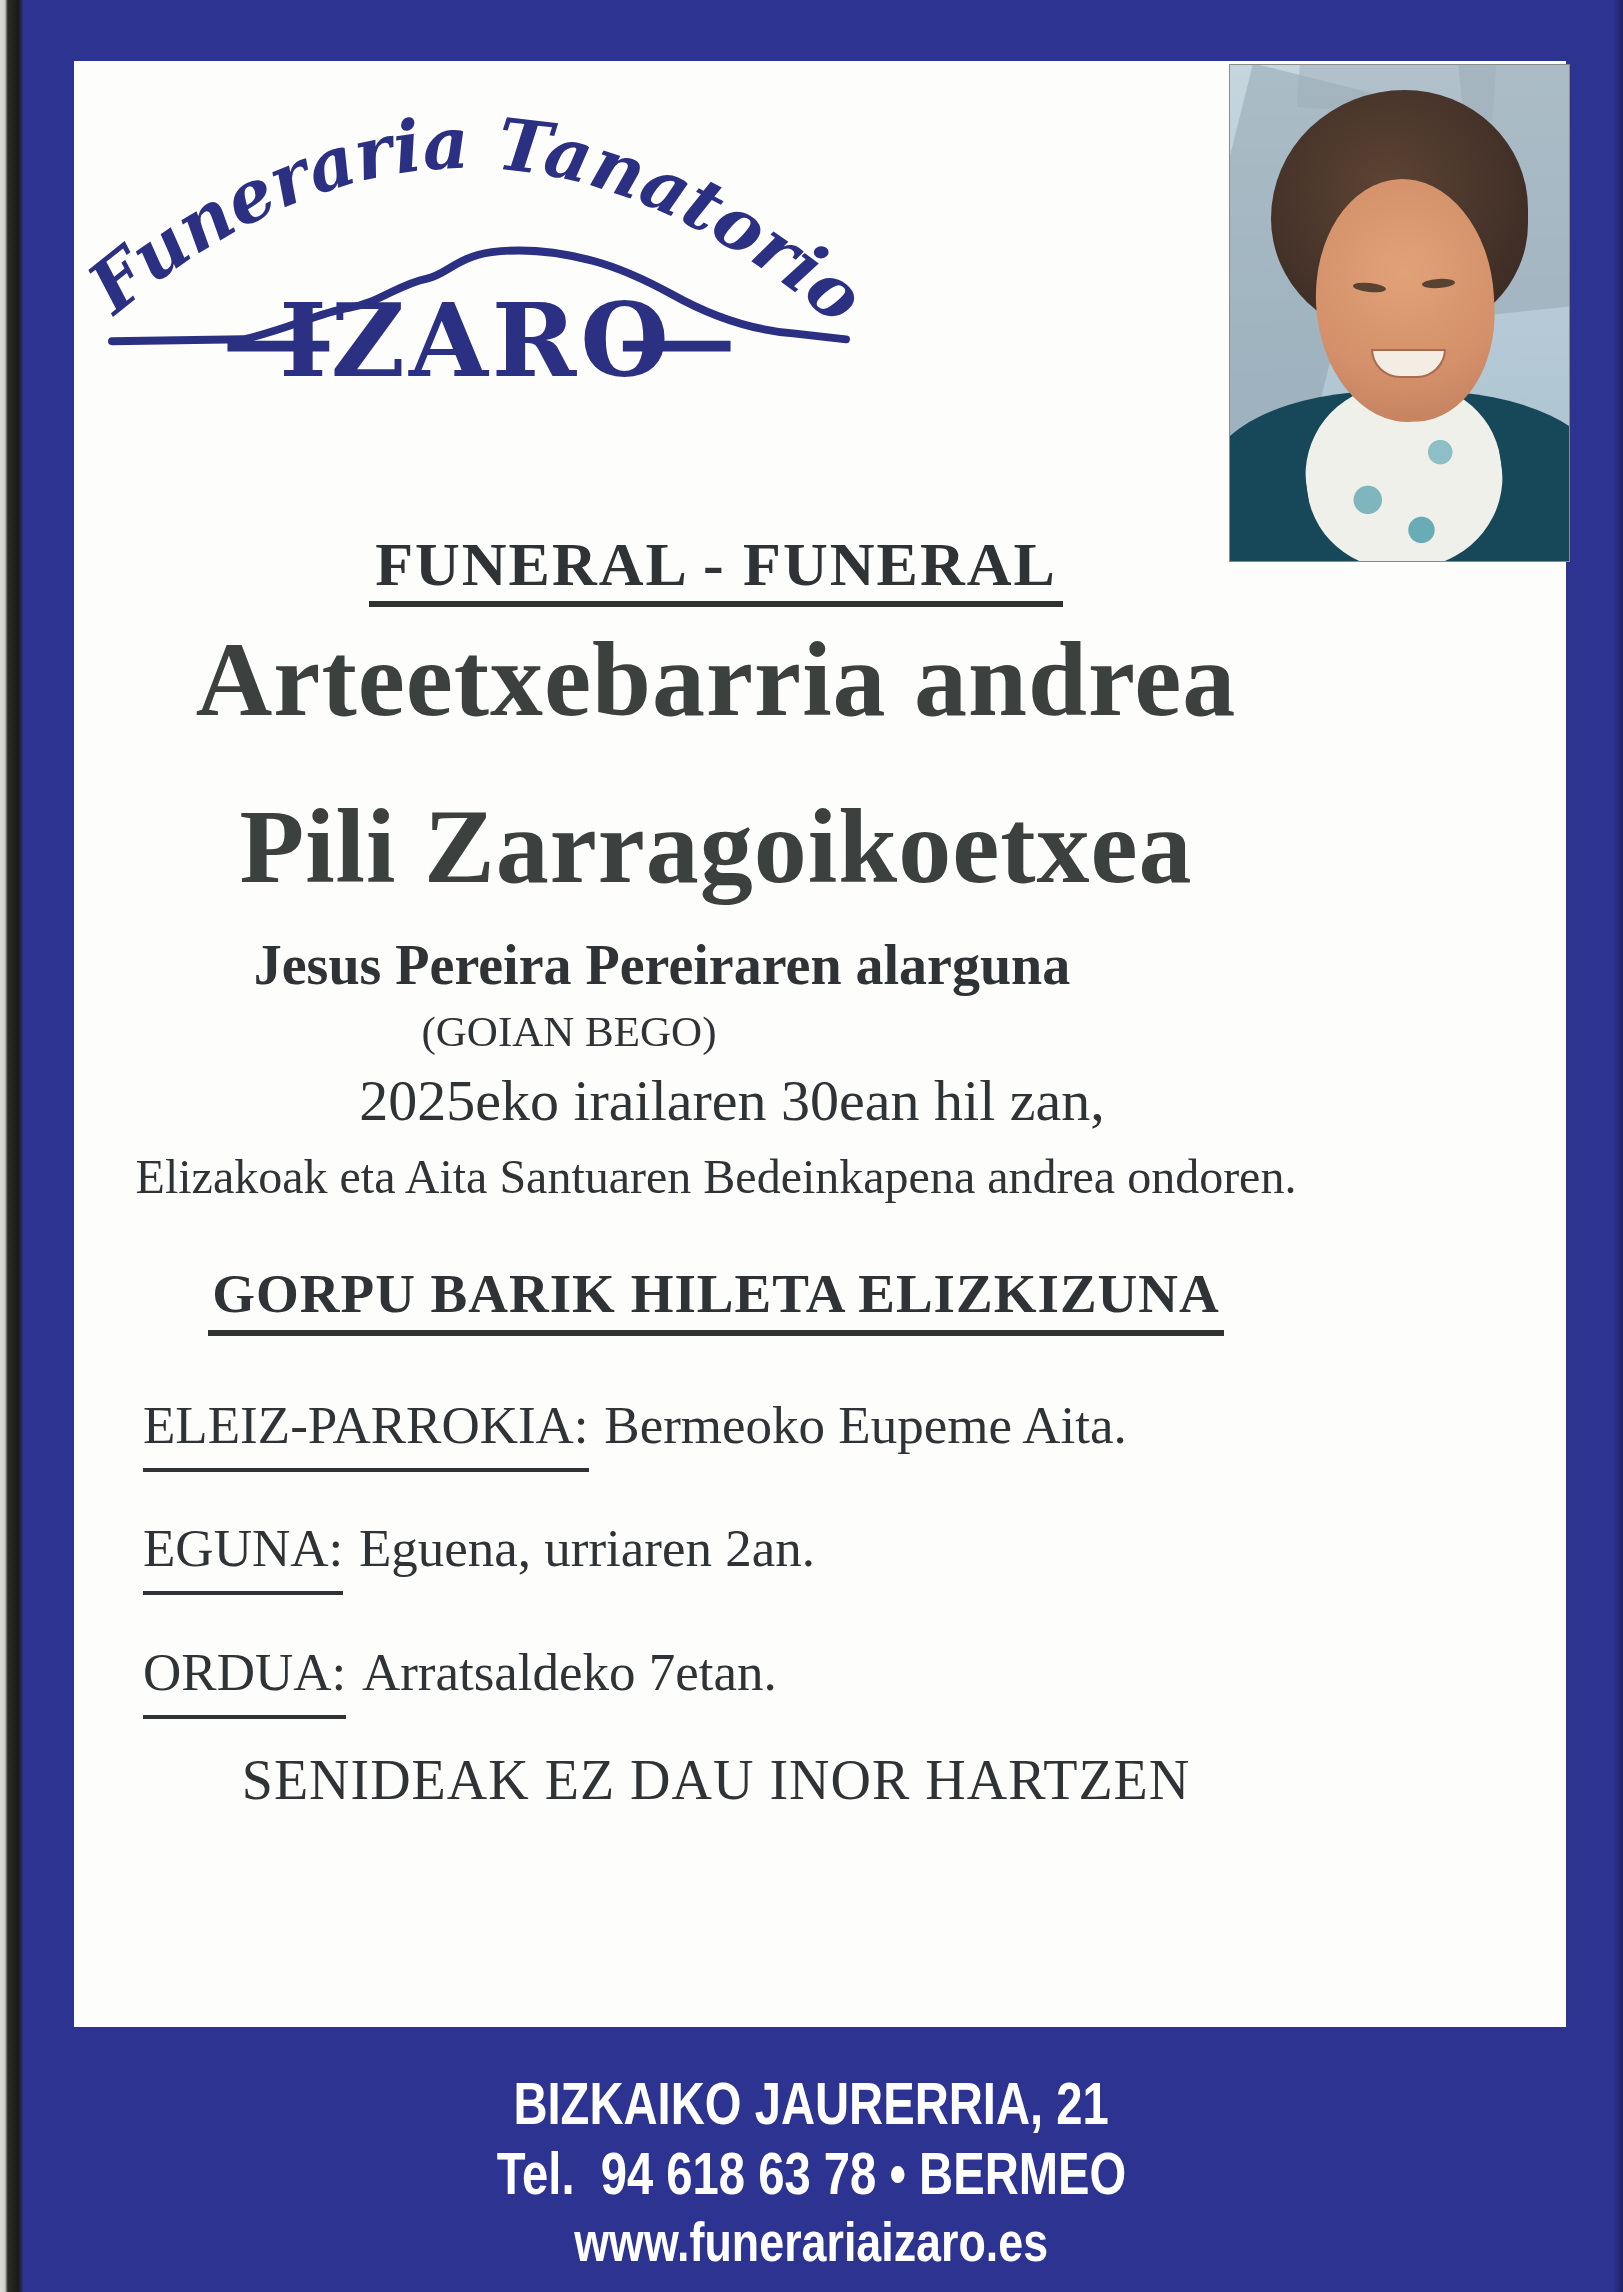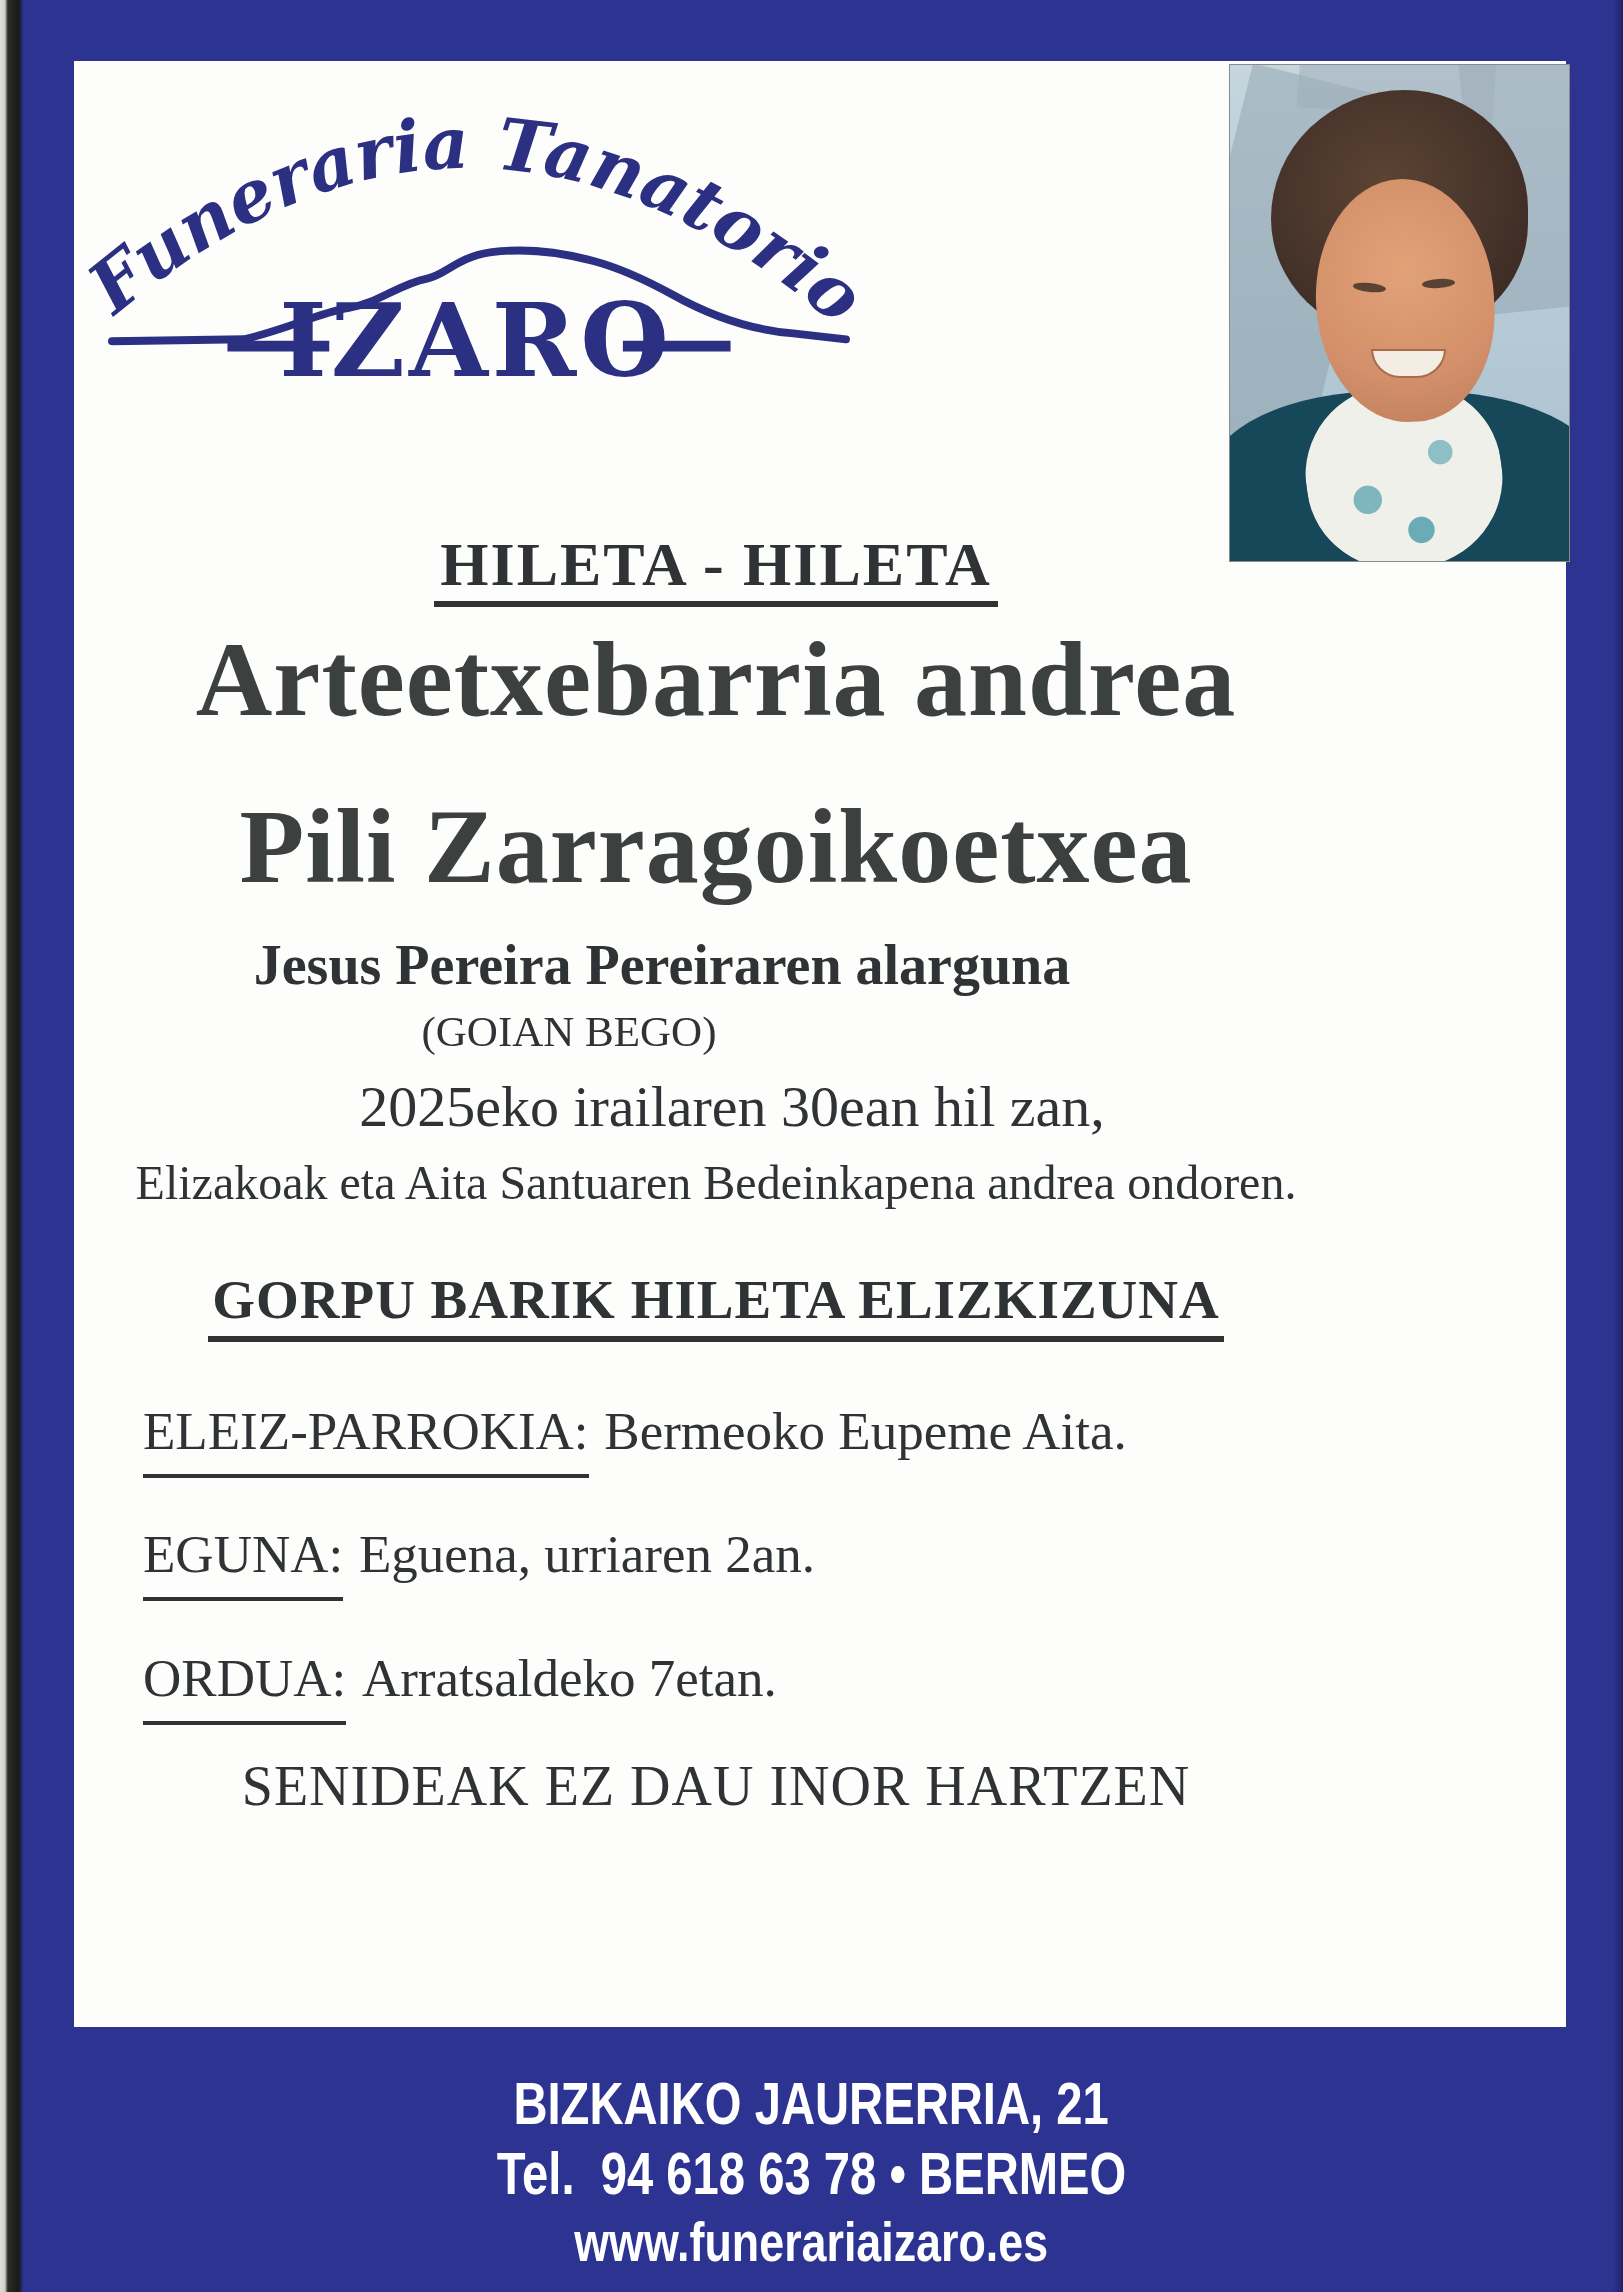--- a/index.html
+++ b/index.html
@@ -46,21 +46,21 @@
   
   .textflow{position:absolute;left:0;top:0;width:1284px;text-align:center;color:var(--ink);}
   .line{line-height:1.25;}
   .funeral-title{margin-top:469px;font-size:62px;font-weight:bold;letter-spacing:2px;line-height:1.12;}
   .funeral-title .u{display:inline-block;border-bottom:6.9px solid #2f3432;padding:0 5.9px 2px 5.9px;}
   .big-name{font-size:106px;font-weight:bold;line-height:1.3;color:var(--name-ink);letter-spacing:1px;}
   .big-name.first{margin-top:29px;}
   .big-name.second{margin-top:3.9px;}
   .relation{margin-top:13.7px;font-size:56px;font-weight:bold;line-height:1.25;transform:translateX(-54px);}
   .rip{margin-top:5.9px;font-size:43px;line-height:1.2;transform:translateX(-147px);}
-  .death1{margin-top:14px;font-size:58px;line-height:1.25;padding-left:32px;}
+  .death1{margin-top:8px;font-size:58px;line-height:1.25;padding-left:32px;}
   .death2{margin-top:3.9px;font-size:58px;line-height:1.25;}
   .sacraments{margin-top:9.8px;font-size:48px;line-height:1.25;}
   .service-heading{margin-top:55px;font-size:55px;font-weight:bold;line-height:1.15;}
   .service-heading .u{display:inline-block;border-bottom:6.9px solid #2f3432;padding:0 3.9px 3.9px 3.9px;letter-spacing:1px;}
   .detail{margin-top:55px;font-size:53px;line-height:1.3;text-align:left;padding-left:69px;}
   .detail .lbl{border-bottom:4.9px solid #2f3335;padding-bottom:14px;}
   .detail .val{margin-left:15.7px;}
   .notice{margin-top:38px;font-size:56px;line-height:1.25;letter-spacing:1px;}
 
   
@@ -103,21 +103,21 @@
       <div class="hair"></div>
       <div class="face"></div>
       <div class="eye l"></div>
       <div class="eye r"></div>
       <div class="smile"></div>
     </div>
 
     <div class="textflow">
 
       <div class="line funeral-title">
-        <span class="u">HILETA - HILETA</span>
+        <span class="u">FUNERAL - FUNERAL</span>
       </div>
 
       <div class="line big-name second">Arteetxebarria andrea</div>
       <div class="line big-name first">Pili Zarragoikoetxea</div>
 
       <div class="line relation">Jesus Pereira Pereiraren alarguna</div>
       <div class="line rip">(GOIAN BEGO)</div>
 
       <div class="line death1">2025eko irailaren 30ean hil zan,</div>
       <div class="line sacraments">Elizakoak eta Aita Santuaren Bedeinkapena andrea ondoren.</div>

